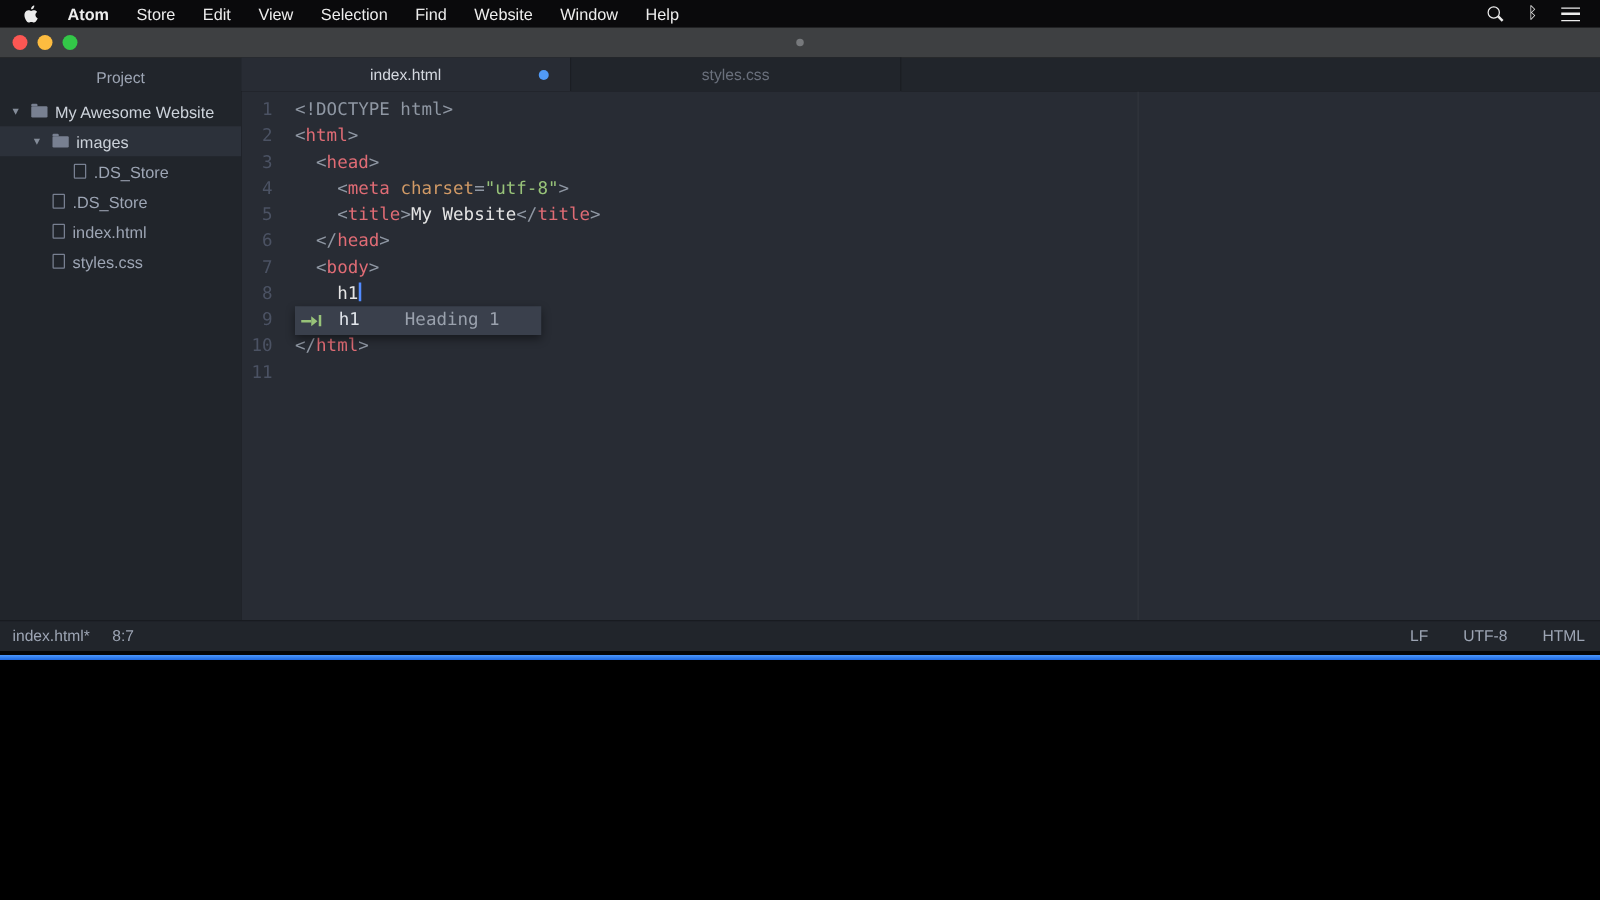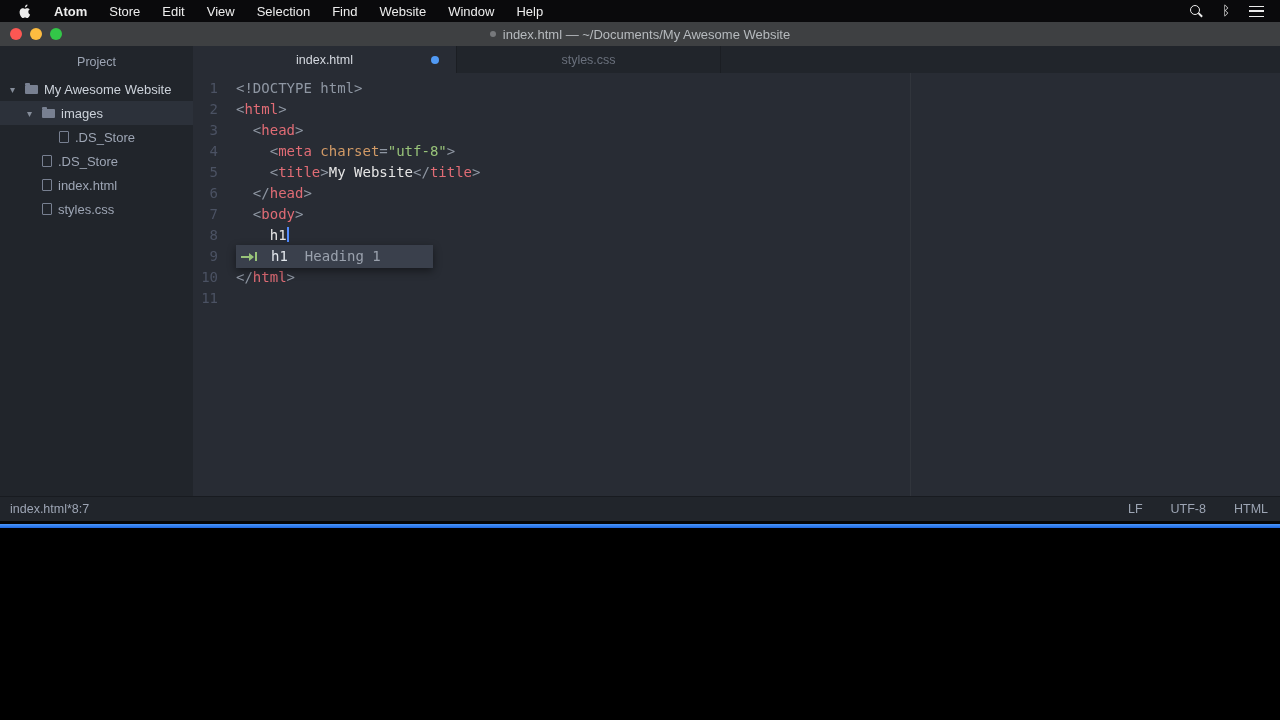--- a/index.html
+++ b/index.html
@@ -61,25 +61,25 @@
   .wrap-guide{position:absolute;top:0;bottom:0;left:717px;width:1px;background:rgba(255,255,255,0.045)}
 
   
   .autocomplete{position:absolute;left:43px;top:172px;width:197px;height:23px;background:#3a404c;display:flex;align-items:center;box-shadow:0 3px 8px rgba(0,0,0,.45)}
   .ac-icon{width:30px;height:23px;position:relative;flex:0 0 auto}
   .ac-icon i{position:absolute;background:#98c379}
   .ac-icon .shaft{left:5px;top:10.5px;width:8px;height:2px}
   .ac-icon .head{left:13px;top:7.5px;width:0;height:0;background:none;border:4px solid transparent;border-left:5px solid #98c379}
   .ac-icon .bar{left:19px;top:7px;width:2px;height:9px}
   .ac-match{color:#e2e6ec;margin-left:5px}
-  .ac-desc{color:#9aa1ad;margin-left:17px}
+  .ac-desc{color:#9aa1ad;margin-left:36px}
 
   
   .statusbar{height:25px;background:#21252b;border-top:1px solid #181b20;display:flex;align-items:center;color:#9da5b4;font-size:12.5px;flex:0 0 auto;padding:0 12px 0 10px}
-  .sb-left{display:flex;}
+  .sb-left{display:flex;gap:18px}
   .sb-right{margin-left:auto;display:flex;gap:28px}
 
   .gap-black{height:3px;background:#050607;flex:0 0 auto}
   .desktop-strip{height:4px;background:linear-gradient(180deg,#4b97fb,#1d67de);flex:0 0 auto}
 </style>
 </head>
 <body>
 
 <div class="screen">
 
@@ -109,21 +109,20 @@
   </div>
 
   <div class="titlebar">
     <div class="traffic">
       <span class="tl red"></span>
       <span class="tl yellow"></span>
       <span class="tl green"></span>
     </div>
     <div class="title-wrap">
       <span class="mod-dot"></span>
-      <span class="title-text">index.html — ~/Documents/My Awesome Website</span>
     </div>
   </div>
 
   <div class="main">
 
     <aside class="sidebar">
       <div class="sidebar-header">Project</div>
       <div>
           <div class="tree-row folder" style="padding-left: 8px;">
             <span class="chevron">▾</span>

